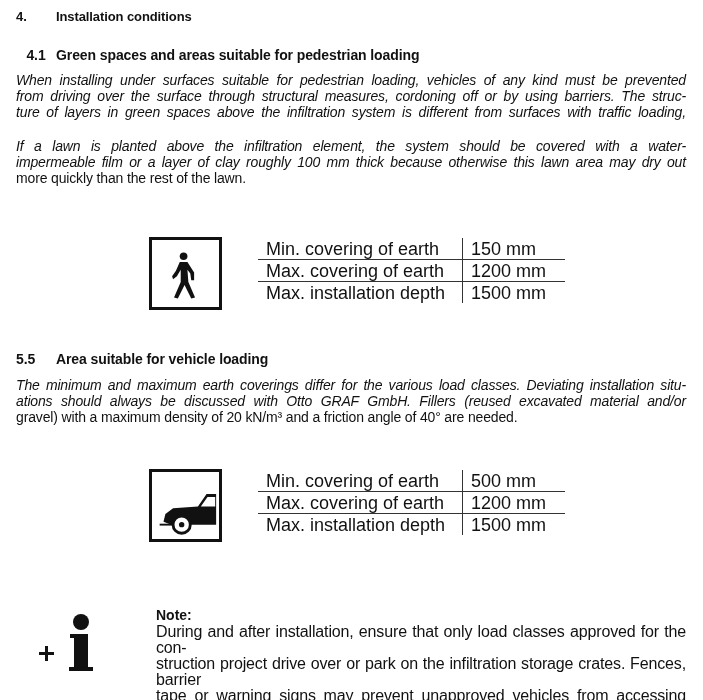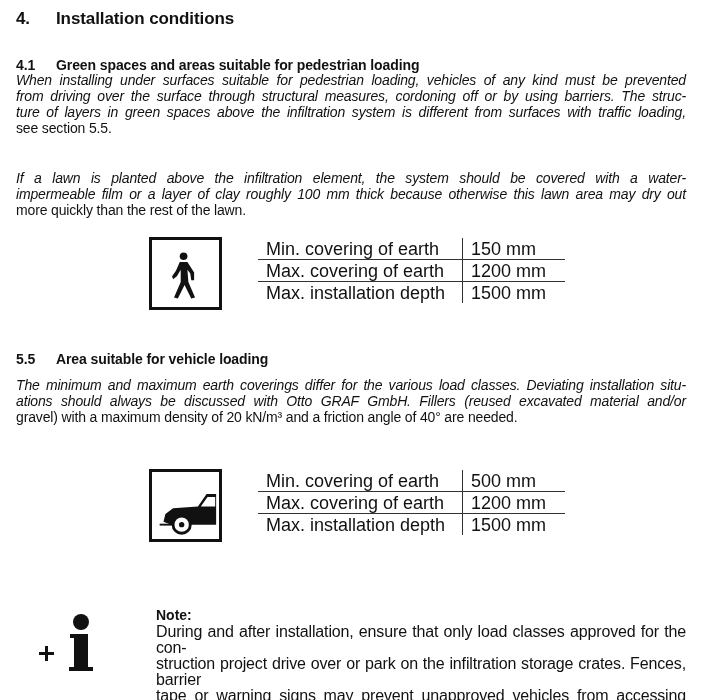--- a/index.html
+++ b/index.html
@@ -1,21 +1,21 @@
 <!DOCTYPE html>
 <html><head>
 <meta charset="utf-8">
 <style>
   html, body { margin: 0; padding: 0; background: #ffffff; }
   body {
     width: 703px; height: 700px; position: relative; overflow: hidden;
     font-family: "Liberation Sans", sans-serif; color: #111111;
   }
   .abs { position: absolute; }
-  .h1 { font-size: 17px; font-weight: bold; left: 16px; top: 9px; letter-spacing: -0.1px; }
+  .h1 { font-size: 13px; font-weight: bold; left: 16px; top: 9px; letter-spacing: -0.1px; }
   .h1 .num { display: inline-block; width: 40px; }
   .h2 { font-size: 14px; font-weight: bold; left: 16px; letter-spacing: -0.1px; }
   .h2 .num { display: inline-block; width: 40px; }
   .para {
     left: 16px; width: 670px; font-size: 14px; line-height: 16px;
     text-align: justify; letter-spacing: -0.15px;
   }
   .para span { display: block; }
   .para span.last { text-align-last: left; }
   .para span.just { text-align-last: justify; font-style: italic; }
@@ -42,32 +42,31 @@
   .note-body span { display: block; }
   .note-body span.just { text-align-last: justify; }
 </style>
 </head>
 <body>
 
 <div class="abs h1">
   <span class="num">4.</span><span>Installation conditions</span>
 </div>
 
-<div class="abs h2" style="top:57px;">
+<div class="abs h2" style="top:47px;text-align:center;">
   <span class="num">4.1</span><span>Green spaces and areas suitable for pedestrian loading</span>
 </div>
 
 <div class="abs para" style="top:72px;">
   <span class="just">When installing under surfaces suitable for pedestrian loading, vehicles of any kind must be prevented</span>
   <span class="just">from driving over the surface through structural measures, cordoning off or by using barriers. The struc-</span>
   <span class="just">ture of layers in green spaces above the infiltration system is different from surfaces with traffic loading,</span>
-  <span class="last">see section 5.5.</span>
 </div>
 
-<div class="abs para" style="top:170px;">
+<div class="abs para" style="top:138px;">
   <span class="just">If a lawn is planted above the infiltration element, the system should be covered with a water-</span>
   <span class="just">impermeable film or a layer of clay roughly 100 mm thick because otherwise this lawn area may dry out</span>
   <span class="last">more quickly than the rest of the lawn.</span>
 </div>
 
 <div class="abs iconbox" style="left:149px; top:237px; width:73px; height:73px;">
   <svg viewBox="0 0 70 70">
     <circle cx="33" cy="17" r="4" fill="#111"></circle>
     <path d="M29,23 L37,23 L44,34 L44,42 L41,42 L40,35 L37,31 L38,44 L45,60 L41,61 L34,47 L27,61 L23,60 L30,44 L30,31 L26,38 L22,41 L21,38 L25,32 Z" fill="#111"></path>
   </svg>

